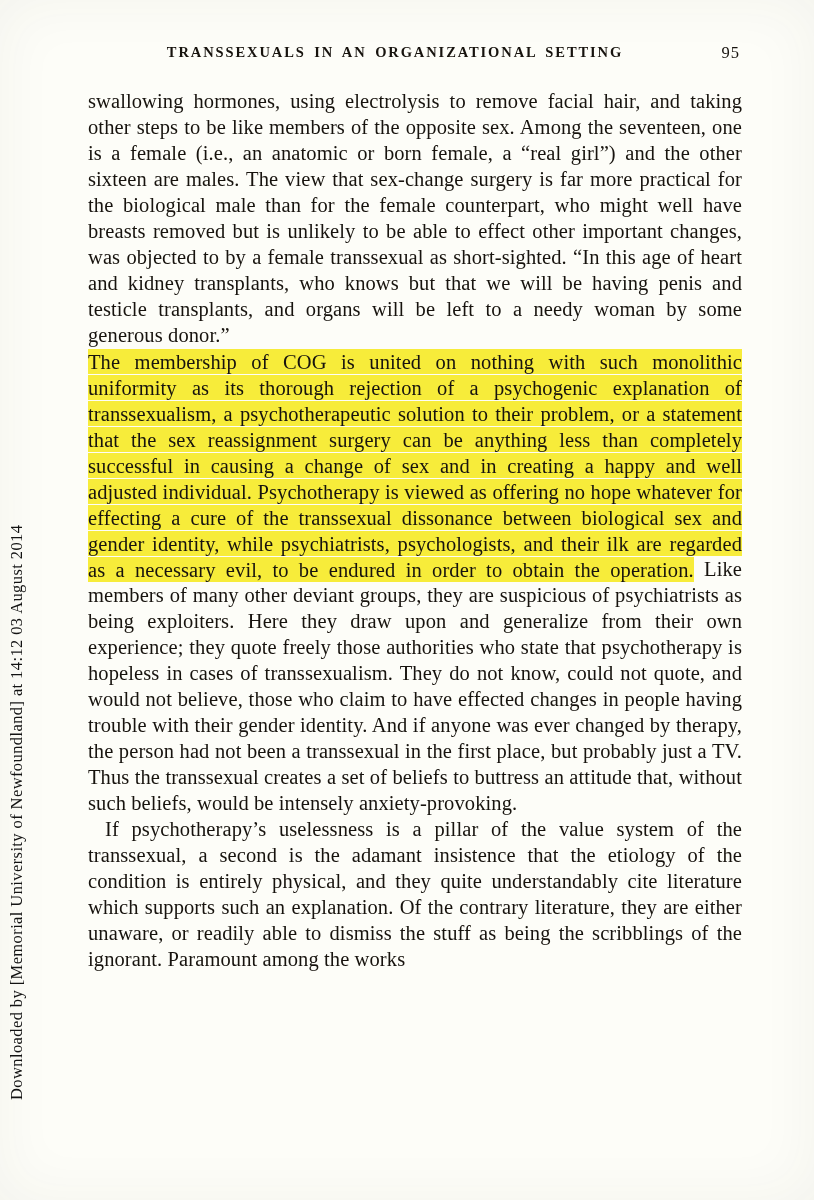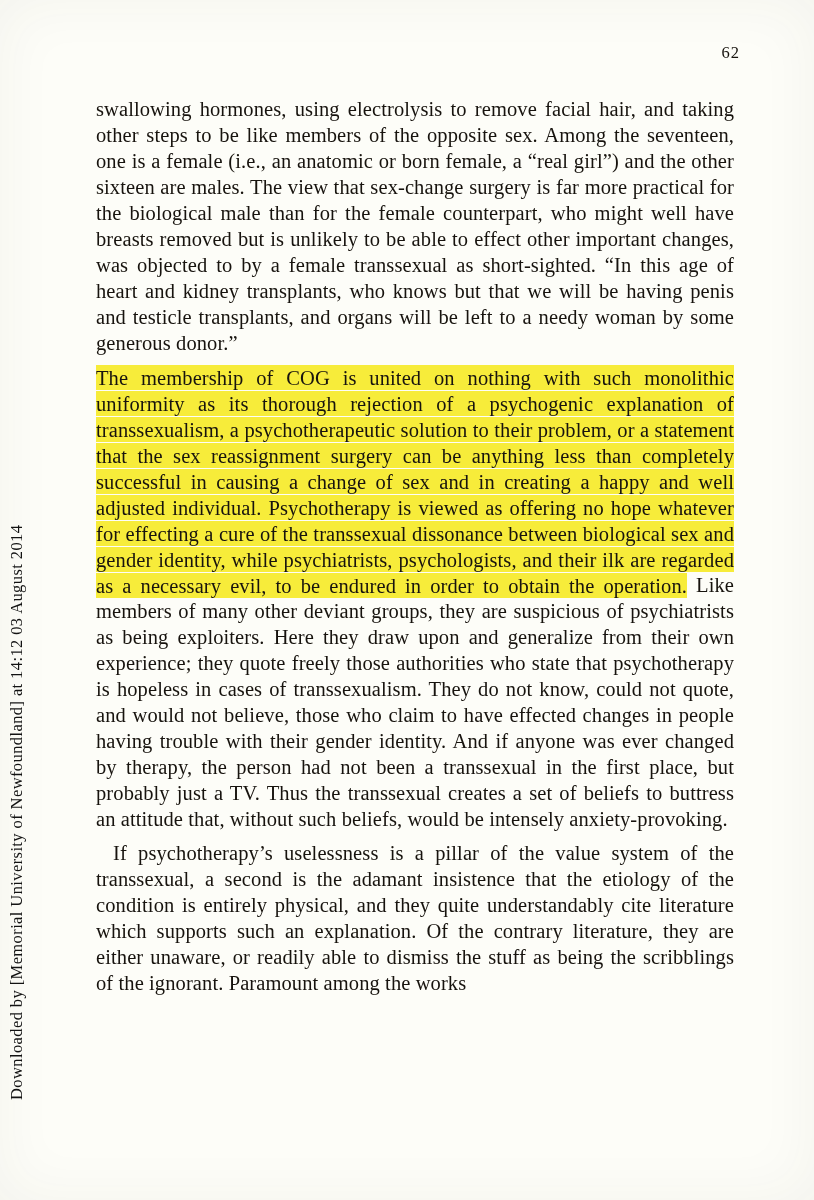--- a/index.html
+++ b/index.html
@@ -32,21 +32,21 @@
   .page-number{
     position:absolute;right:2px;top:-1px;
     font-size:16.5px;letter-spacing:1px;
   }
   .body-text{
     position:absolute;left:88px;top:88px;width:654px;
     text-align:justify;
     font-size:20.5px;line-height:26px;
     letter-spacing:0.1px;
   }
-  .body-text p{margin:8px;padding:0;}
+  .body-text p{margin:0;padding:0;}
   .body-text p.indent{text-indent:17px;font-family:Liberation Serif, serif;}
   mark{
     background:var(--highlight);
     color:inherit;
     padding:1.5px 0;
     box-decoration-break:clone;
     -webkit-box-decoration-break:clone;
   }
   .watermark{
     position:absolute;left:7px;top:1100px;
@@ -58,21 +58,22 @@
   }
 </style>
 </head>
 <body>
 
 <div class="page">
 
   <div class="watermark">Downloaded by [Memorial University of Newfoundland] at 14:12 03 August 2014</div>
 
   <div class="header">
-    <span class="page-number">62</span>
+    <span class="running-title">TRANSSEXUALS IN AN ORGANIZATIONAL SETTING</span>
+    <span class="page-number">95</span>
   </div>
 
   <div class="body-text">
     <p class="no-indent"><span>swallowing hormones, using electrolysis to remove facial hair, and taking other steps to be like members of the opposite sex. Among the seventeen, one is a female (i.e., an anatomic or born female, a “real girl”) and the other sixteen are males. The view that sex-change surgery is far more practical for the biological male than for the female counterpart, who might well have breasts removed but is unlikely to be able to effect other important changes, was objected to by a female transsexual as short-sighted. “In this age of heart and kidney transplants, who knows but that we will be having penis and testicle transplants, and organs will be left to a needy woman by some generous donor.”</span></p>
     <p class="no-indent"><mark>The membership of COG is united on nothing with such monolithic uniformity as its thorough rejection of a psychogenic explanation of transsexualism, a psychotherapeutic solution to their problem, or a statement that the sex reassignment surgery can be anything less than completely successful in causing a change of sex and in creating a happy and well adjusted individual. Psychotherapy is viewed as offering no hope whatever for effecting a cure of the transsexual dissonance between biological sex and gender identity, while psychiatrists, psychologists, and their ilk are regarded as a necessary evil, to be endured in order to obtain the operation.</mark><span> Like members of many other deviant groups, they are suspicious of psychiatrists as being exploiters. Here they draw upon and generalize from their own experience; they quote freely those authorities who state that psychotherapy is hopeless in cases of transsexualism. They do not know, could not quote, and would not believe, those who claim to have effected changes in people having trouble with their gender identity. And if anyone was ever changed by therapy, the person had not been a transsexual in the first place, but probably just a TV. Thus the transsexual creates a set of beliefs to buttress an attitude that, without such beliefs, would be intensely anxiety-provoking.</span></p>
     <p class="indent"><span>If psychotherapy’s uselessness is a pillar of the value system of the transsexual, a second is the adamant insistence that the etiology of the condition is entirely physical, and they quite understandably cite literature which supports such an explanation. Of the contrary literature, they are either unaware, or readily able to dismiss the stuff as being the scribblings of the ignorant. Paramount among the works</span></p>
   </div>
 
 </div>
 

